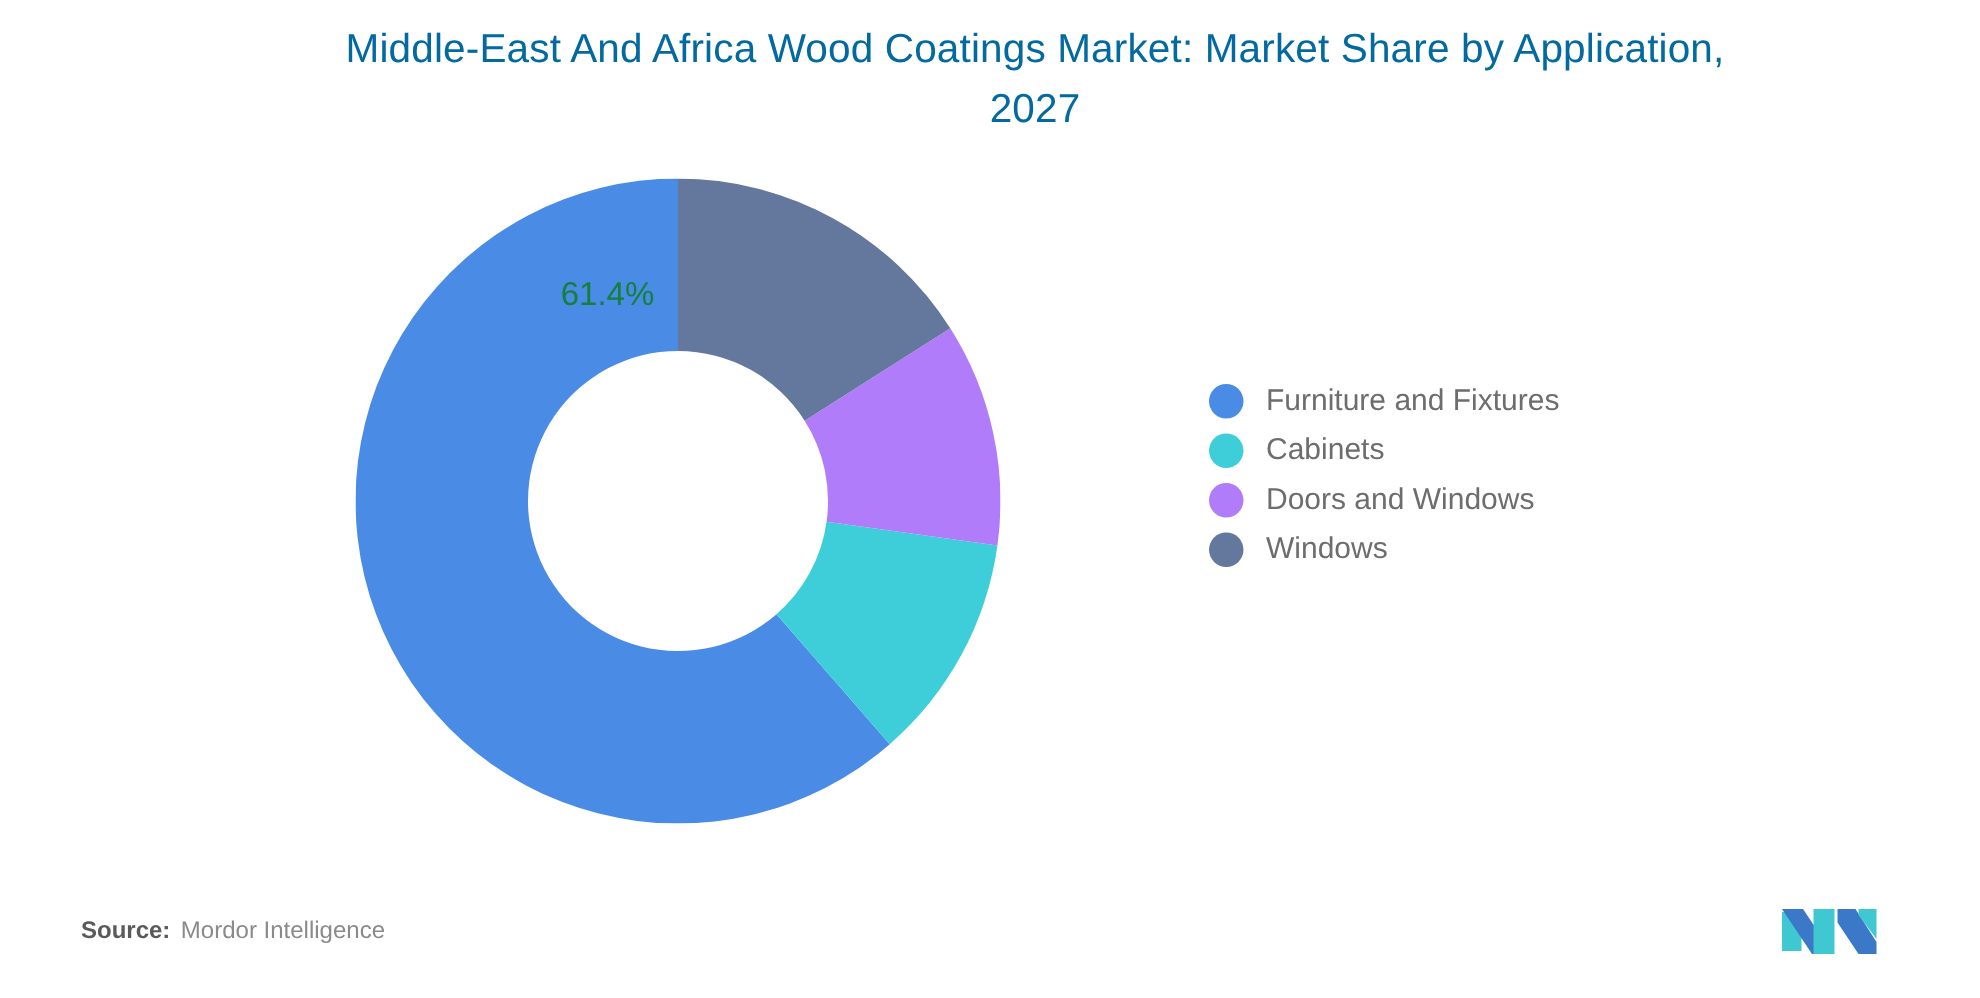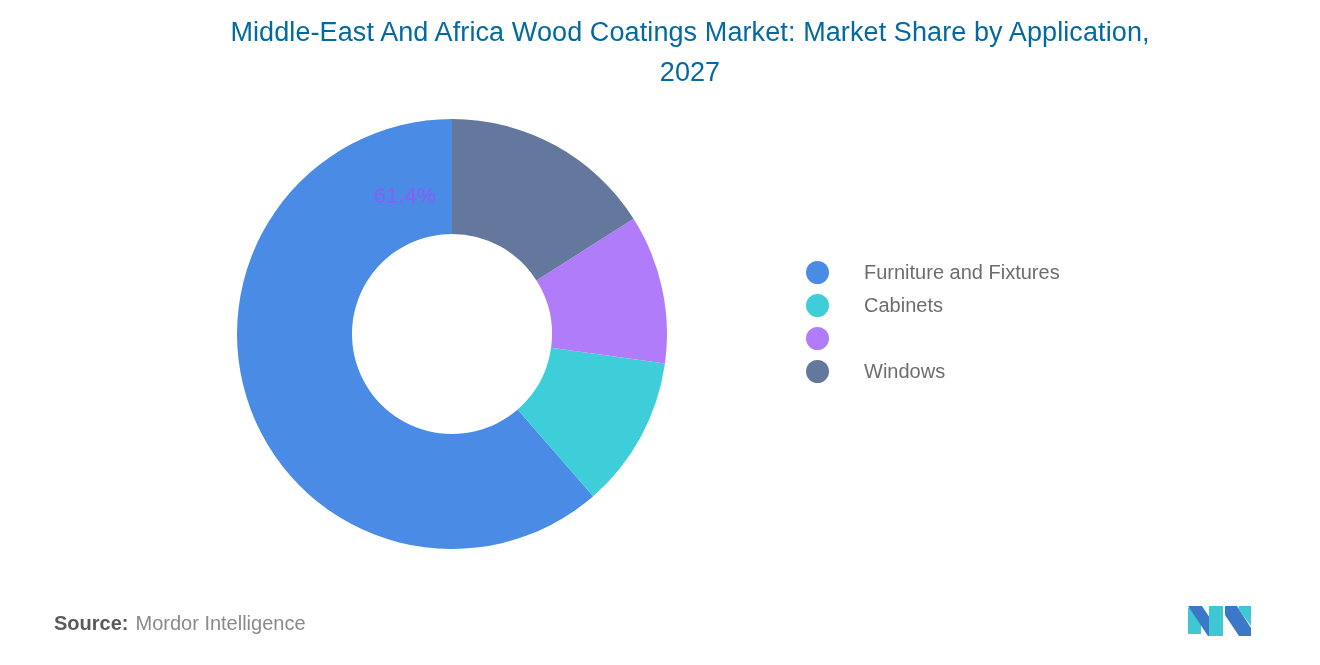--- a/index.html
+++ b/index.html
@@ -48,57 +48,56 @@
     width: 430px;
     height: 430px;
   }
   .slice-label {
     position: absolute;
     left: 340px;
     top: 183px;
     width: 130px;
     text-align: center;
     font-size: 22px;
-    color: #8b5cf6;
+    color: #15803d;
     font-weight: 400;
   }
 
   
   .legend {
     position: absolute;
     left: 806px;
     top: 256px;
     width: 330px;
   }
   .legend-item {
     display: flex;
-    align-items: center;
+    align-items: flex-start;
     height: 33px;
-    gap: 20px;
   }
   .legend-dot {
     width: 23px;
     height: 23px;
     border-radius: 50%;
     flex: 0 0 23px;
   }
   .legend-label {
     margin-left: 15px;
     font-size: 20px;
     color: #6d6d6d;
     white-space: nowrap;
     font-weight: 400;
   }
 
   
   .source-line {
     position: absolute;
     left: 54px;
     top: 612px;
-    font-size: 20px;
+    font-size: 16px;
     color: #6d6d6d;
     white-space: nowrap;
   }
   .source-key {
     font-weight: 700;
     color: #5a5a5a;
   }
   .source-val {
     font-weight: 400;
     color: #8a8a8a;
@@ -143,20 +142,21 @@
       <span class="legend-label">Furniture and Fixtures</span>
     </div>
 
     <div class="legend-item">
       <span class="legend-dot" style="background:#3ECED9"></span>
       <span class="legend-label">Cabinets</span>
     </div>
 
     <div class="legend-item">
       <span class="legend-dot" style="background:#B17CFA"></span>
+      <span class="legend-label">Doors and Windows</span>
     </div>
 
     <div class="legend-item">
       <span class="legend-dot" style="background:#64779D"></span>
       <span class="legend-label">Windows</span>
     </div>
 
   </div>
 
   <div class="source-line">

